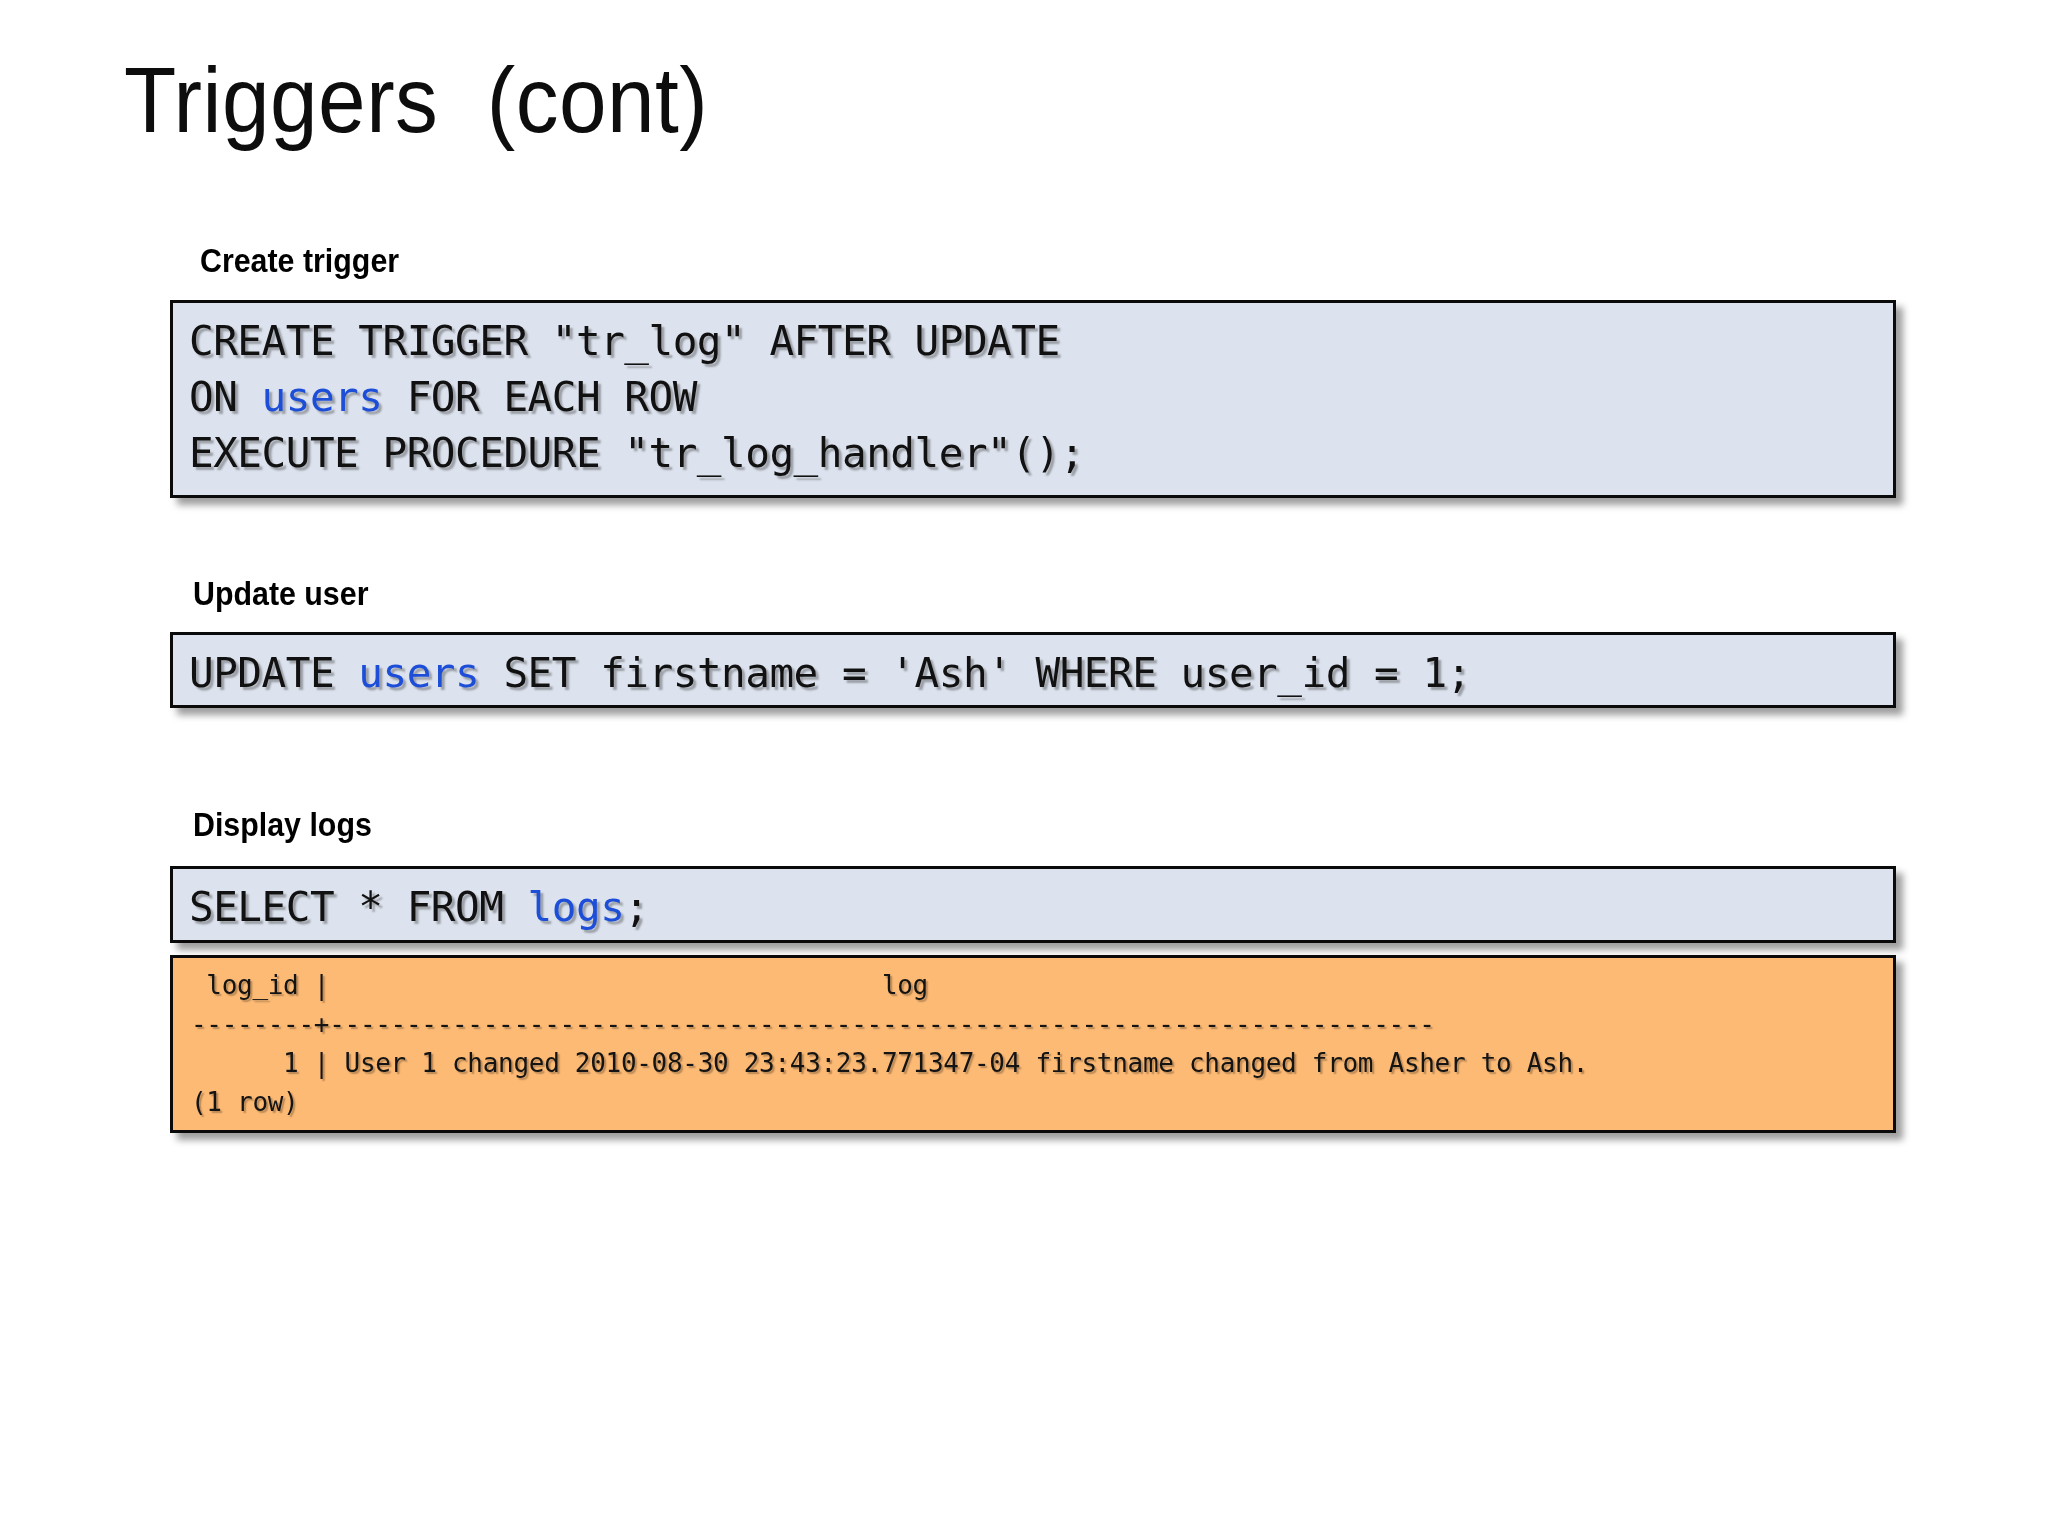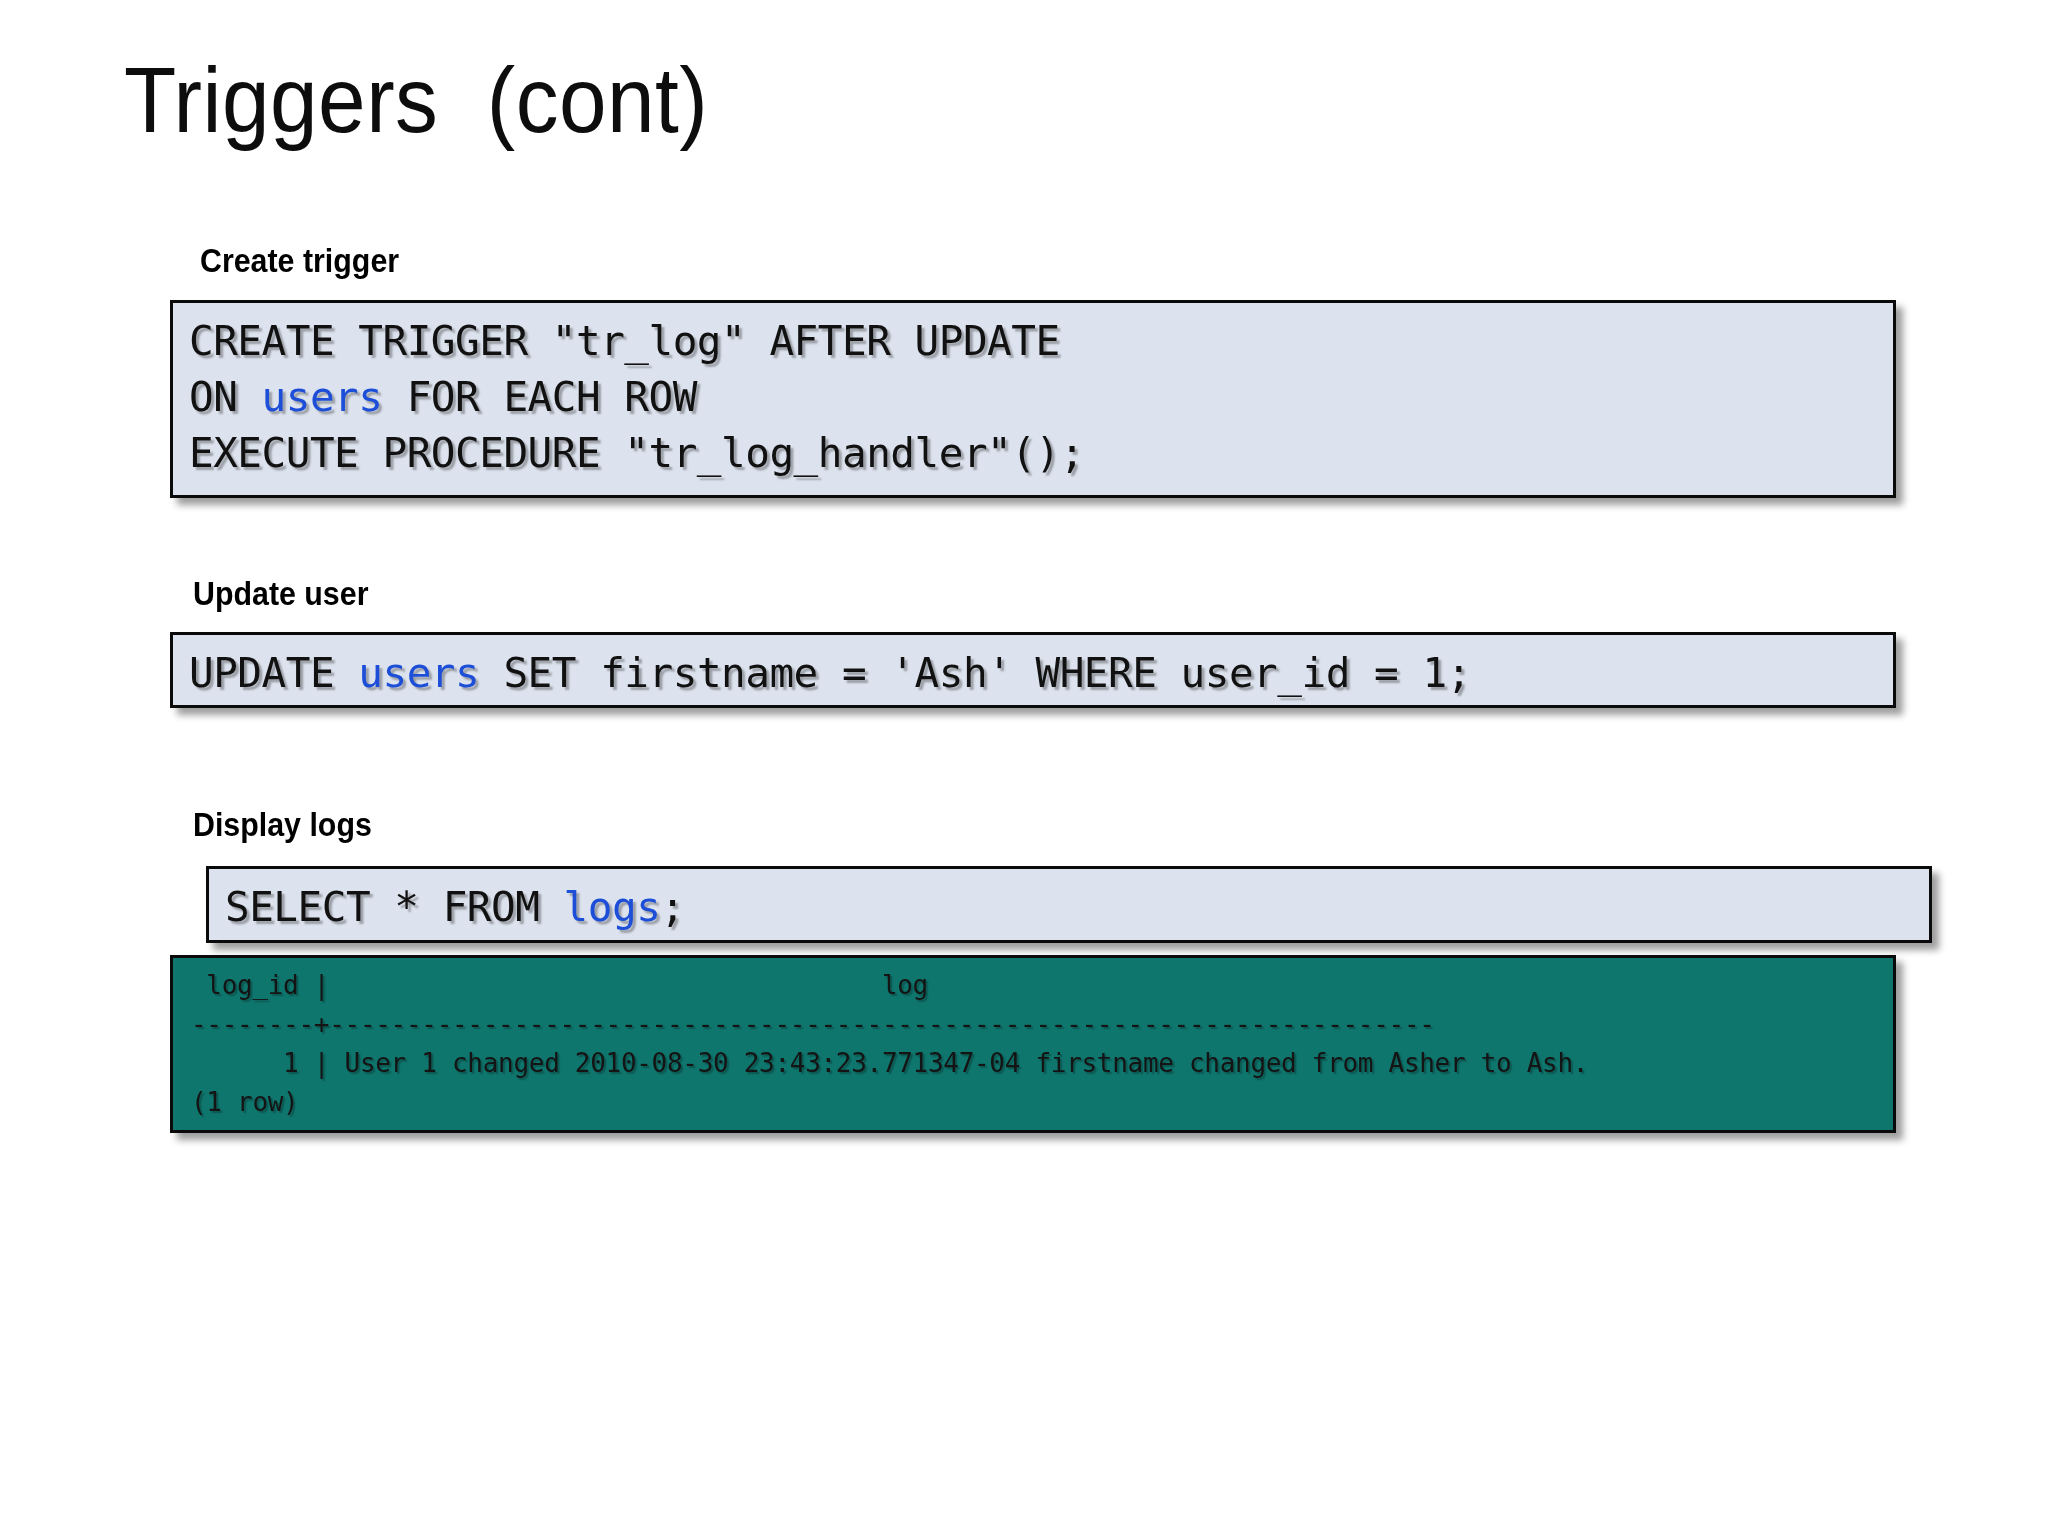--- a/index.html
+++ b/index.html
@@ -48,27 +48,27 @@
   .code-box {
     position:absolute;
     left:170px;
     width:1726px;
     background:#dde3ee;
     border:3px solid #0a0a0a;
     box-shadow:7px 7px 7px rgba(0,0,0,0.38);
     padding:10px 16px 12px 16px;
   }
   .code-box.output {
-    background:#0f766e;
+    background:#fdba74;
     box-shadow:7px 7px 7px rgba(0,0,0,0.38);
   }
 
   .box-create  { top:300px;  height:198px; }
   .box-update  { top:632px;  height:76px;  }
-  .box-select  { top:866px;  height:77px;margin-left:36px;  }
+  .box-select  { top:866px;  height:77px;  }
   .box-output  { top:955px;  height:178px; padding:8px 16px 8px 18px; }
 
   .code-line {
     font-family:"DejaVu Sans Mono", monospace;
     font-size:41px;
     line-height:56px;
     color:#111111;
     white-space:pre;
     letter-spacing:-0.5px;
     text-shadow:3px 3px 2px rgba(0,0,0,0.30);

